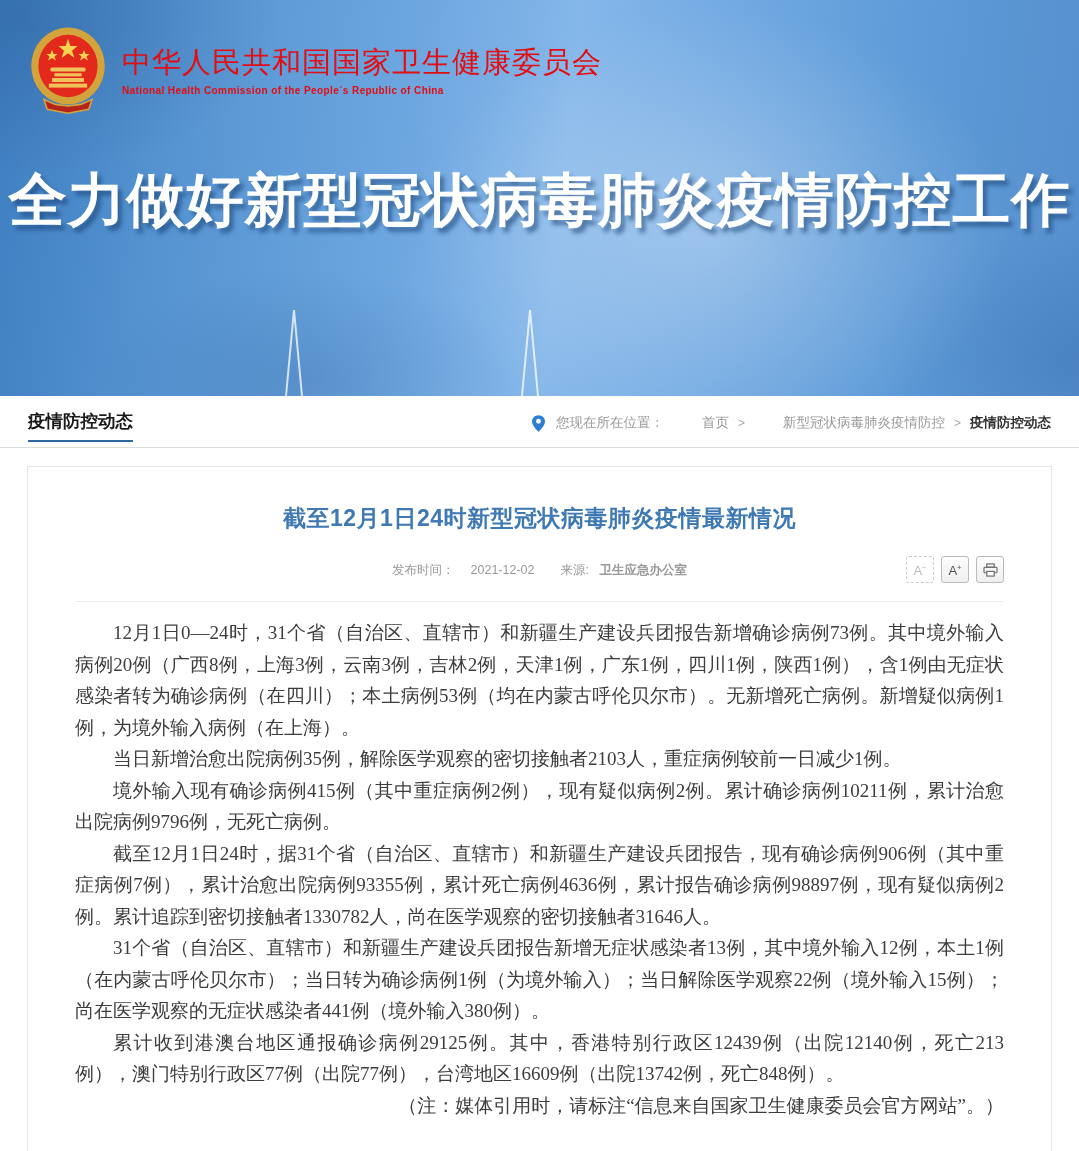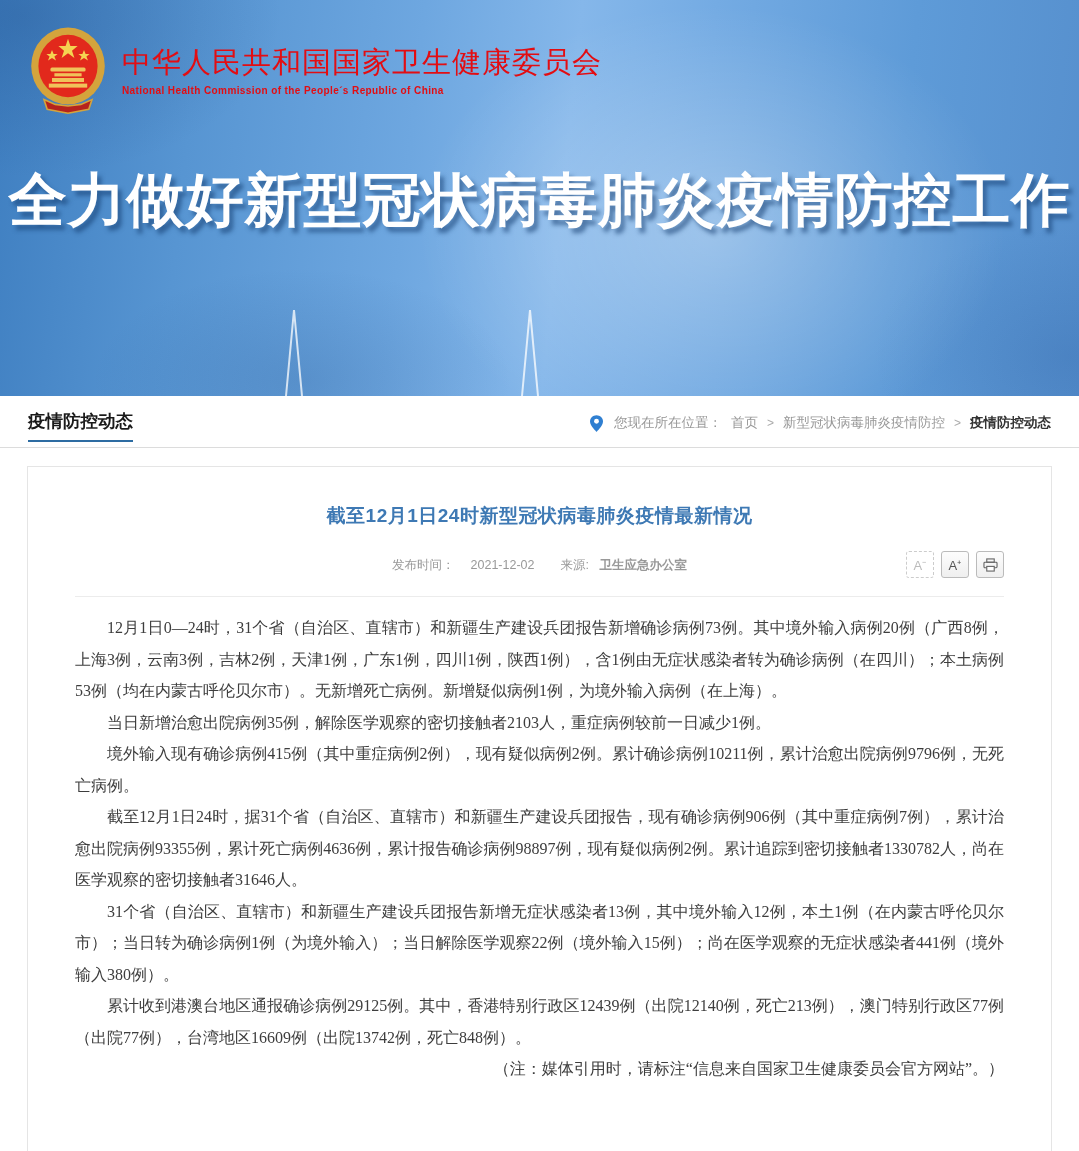--- a/index.html
+++ b/index.html
@@ -34,50 +34,50 @@
     display:flex; justify-content:space-between; align-items:flex-end; padding:0 28px;
   }
   .section-title{
     font-size:17.5px; font-weight:bold; color:#1a1a1a;
     padding-bottom:7px; border-bottom:2px solid #2d6ca2; margin-bottom:5px;
     cursor:pointer;
   }
   .crumbs{ display:flex; align-items:center; gap:9px; margin-bottom:15px;
            font-size:13.5px; color:#999; }
   .crumbs .pin{ width:13px; height:17px; margin-right:2px; }
-  .crumb-link{ color:#999; cursor:pointer; text-decoration:none; }
+  .crumb-link{ color:#999; cursor:pointer; text-decoration:none;margin-left:29px; }
   .crumb-sep{ color:#aaa; font-size:12px; }
   .crumb-current{ color:#333; font-weight:bold; }
 
   
   .card{
     margin:18px 27px 0; width:1025px; min-height:700px;
     background:#fff; border:1px solid #e5e5e5; padding:30px 47px 60px;
   }
   .a-title{
-    text-align:center; color:#3e79b4; font-size:19px; font-weight:bold;
+    text-align:center; color:#3e79b4; font-size:23px; font-weight:bold;
     margin:6px 0 22px; letter-spacing:.5px;
   }
   .meta-row{ position:relative; height:28px; text-align:center;
              font-size:12.5px; color:#999; line-height:28px; }
   .meta-row .pub-date{ margin:0 26px 0 16px; }
   .meta-row .src-val{ margin-left:7px;font-weight:bold; }
   .tools{ position:absolute; right:0; top:0; display:flex; gap:7px; }
   .tool-btn{
     width:28px; height:27px; border-radius:3px; background:linear-gradient(#fdfdfd,#efefef);
     font-size:13px; color:#555; display:flex; align-items:center; justify-content:center;
     border:1px solid #bbb; cursor:pointer; font-family:"Liberation Sans",sans-serif;
   }
   .tool-btn.dashed{ border:1px dashed #ccc; color:#bbb; background:#fff; }
   .divider{ border:none; border-top:1px solid #ececec; margin:17px 0 0; }
 
   .body-text{
     margin-top:15px;
     font-family:"Liberation Serif","DejaVu Serif",serif;
-    font-size:16px; line-height:31.5px; color:#3d3d3d; text-align:justify;
+    font-size:19px; line-height:31.5px; color:#3d3d3d; text-align:justify;
   }
   .body-text p{ text-indent:2em; margin:0; }
   .note{ margin-top:33px; text-align:right; text-indent:0 !important; }
 </style>
 </head>
 <body>
 
 <div class="banner">
   <div class="logo-row">
     <svg class="emblem" viewBox="0 0 100 110">

